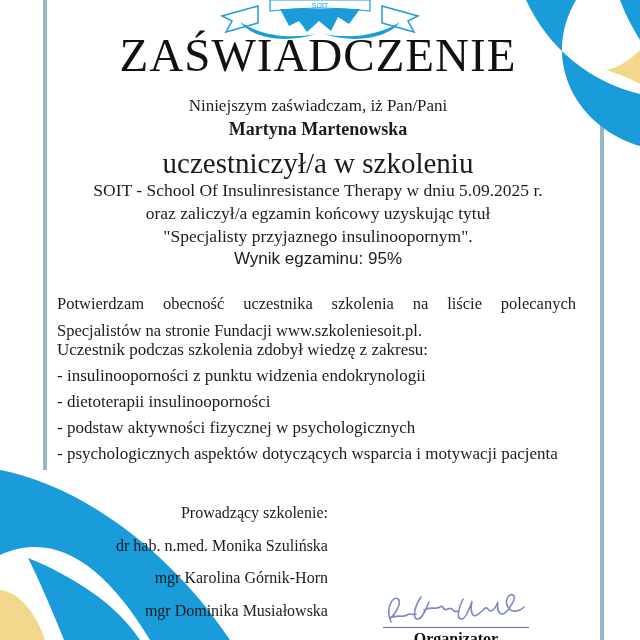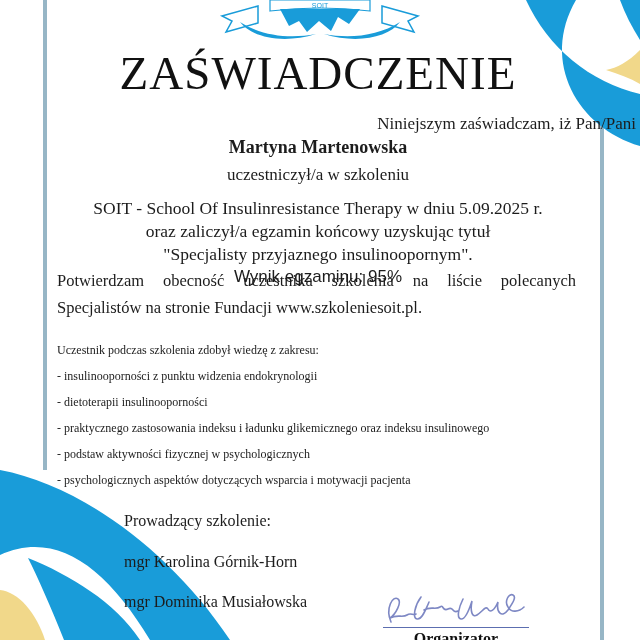--- a/index.html
+++ b/index.html
@@ -3,39 +3,39 @@
 <meta charset="utf-8">
 <style>
   html,body{margin:0;padding:0;}
   body{
     width:640px;height:640px;position:relative;overflow:hidden;
     background:#ffffff;
     font-family:"Liberation Serif", serif;
     color:#1c1c1c;
   }
   .abs{position:absolute;}
-  .center{text-align:center;width:636px;left:0;margin-top:18px;}
+  .center{text-align:center;width:636px;left:0;}
 
   
   .vline{position:absolute;width:4px;background:#97b6c6;}
   .vline-left{left:43px;top:0;height:470px;}
   .vline-right{left:600px;top:108px;height:532px;}
 
   
   .title{top:28px;font-size:47px;letter-spacing:1px;color:#111;}
-  .intro{top:96px;font-size:17px;text-align:right;}
+  .intro{top:96px;font-size:17px;}
   .name{top:119px;font-size:18px;font-weight:bold;}
-  .participation{top:147px;font-size:17px;}
+  .participation{top:147px;font-size:29px;}
   .course{top:179px;font-size:17.5px;line-height:23px;}
   .exam{top:249px;font-family:"Liberation Sans", sans-serif;font-weight:normal;font-size:17px;}
-  .confirmation{top:267px;left:57px;width:519px;font-size:16.5px;line-height:27px;text-align:justify;}
-  .knowledge{top:337px;left:57px;width:523px;font-size:12px;line-height:26px;}
+  .confirmation{top:290px;left:57px;width:519px;font-size:16.5px;line-height:27px;text-align:justify;}
+  .knowledge{top:337px;left:57px;width:523px;font-size:17px;line-height:26px;}
   .knowledge p{margin:0;}
   .trainers{top:493px;left:108px;font-size:16px;line-height:24.5px;}
-  .trainers p{margin:16px;}
+  .trainers p{margin:8px;text-align:right;}
 
   
   .sig-wrap{left:383px;top:588px;width:146px;}
   .sig-svg{display:block;}
   .sig-line{position:absolute;left:383px;top:627px;width:146px;height:0;border-top:1.5px solid #5c6eb0;}
   .sig-label{position:absolute;left:383px;top:630px;width:146px;text-align:center;font-weight:bold;font-size:16px;color:#111;}
 
   .deco{position:absolute;pointer-events:none;}
 </style>
 </head>
@@ -84,27 +84,27 @@
 </div>
 
 <div class="abs center exam">Wynik egzaminu: 95%</div>
 
 <div class="abs confirmation">Potwierdzam obecność uczestnika szkolenia na liście polecanych Specjalistów na stronie Fundacji www.szkoleniesoit.pl.</div>
 
 <div class="abs knowledge">
   <p>Uczestnik podczas szkolenia zdobył wiedzę z zakresu:</p>
   <p>- insulinooporności z punktu widzenia endokrynologii</p>
   <p>- dietoterapii insulinooporności</p>
-  <p>- praktycznego zastosowania indeksu i ładunku glikemicznego oraz indeksu insulinowego</p>
   <p>- podstaw aktywności fizycznej w psychologicznych</p>
   <p>- psychologicznych aspektów dotyczących wsparcia i motywacji pacjenta</p>
 </div>
 
 <div class="abs trainers">
   <p>Prowadzący szkolenie:</p>
+  <p>dr hab. n.med. Monika Szulińska</p>
   <p>mgr Karolina Górnik-Horn</p>
   <p>mgr Dominika Musiałowska</p>
 </div>
 
 <div class="abs sig-wrap">
   <svg class="sig-svg" width="146" height="40" viewBox="0 0 146 40">
     <g fill="none" stroke="#7e88c4" stroke-width="1.6" stroke-linecap="round">
       <path d="M8,34 C2,20 10,7 15,11 C19,14 13,26 7,30 C14,26 20,30 24,27 C28,24 30,28 33,26"></path>
       <path d="M38,9 C32,17 29,30 34,31 C39,32 43,21 46,14 M41,22 C47,18 53,22 57,19 C61,16 59,24 65,21 C71,18 69,26 75,23"></path>
       <path d="M80,11 C76,19 73,30 78,31 C83,32 87,19 89,13 C87,23 89,30 94,27 C99,24 103,17 105,21 C107,25 111,23 115,14 C113,25 119,30 125,22 C129,16 134,9 130,7 C126,5 121,13 125,19 C128,25 136,24 141,19"></path>

